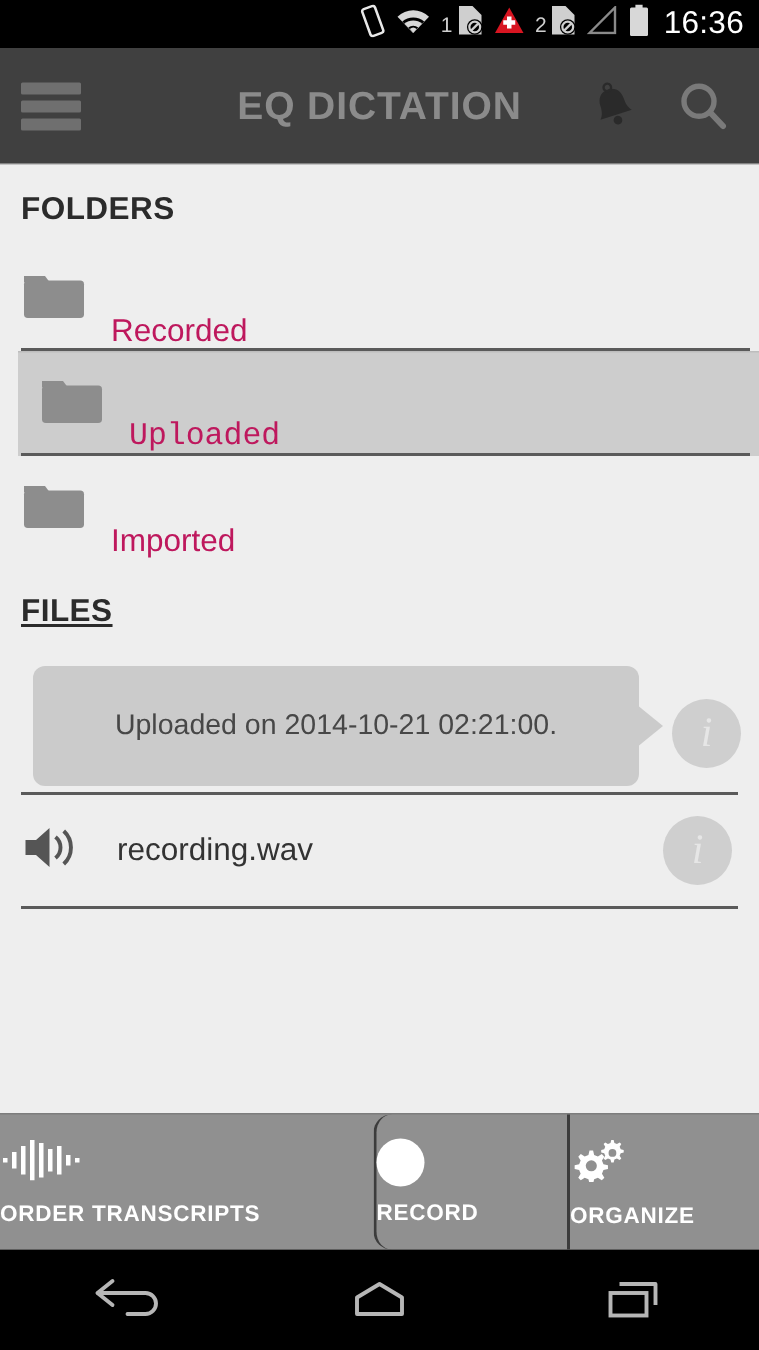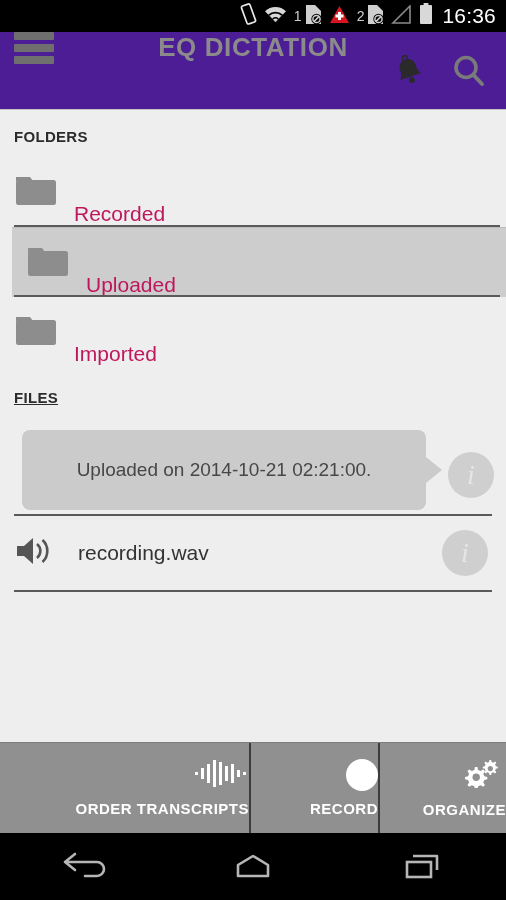--- a/index.html
+++ b/index.html
@@ -44,22 +44,23 @@
   .sim-num {
     color: #cfcfcf;
     font-size: 14px;
     margin-right: -4px;
   }
   .si { display: block; }
 
   
   .app-bar {
     height: 78px;
-    background: #4c1d95;
-    display: flex;
+    background: #404040;
+    display: flex;
+    align-items: center;
     position: relative;
     box-sizing: border-box;
     padding: 0 18px 0 14px;
     border-bottom: 1px solid #c4c4c4;
   }
   .hamburger {
     width: 40px;
     height: 32px;
     display: flex;
     flex-direction: column;
@@ -97,41 +98,42 @@
   }
 
   
   .content {
     background: #eeeeee;
     height: 632px;
     position: relative;
     overflow: hidden;
   }
   .section-label {
-    font-size: 15px;
+    font-size: 21px;
     font-weight: bold;
     color: #2b2b2b;
     padding: 18px 0 0 14px;
     letter-spacing: 0.3px;
   }
 
   .folder-list { margin-top: 12px; }
   .folder-row {
     height: 70px;
     display: flex;
     align-items: center;
     padding-left: 14px;
     box-sizing: border-box;
     cursor: pointer;
     position: relative;
   }
   .folder-row.selected {
     background: #cdcdcd;
     margin-left: 12px;
     border-top: 1px solid #bdbdbd;
+    font-family: Liberation Mono, monospace;
   }
   .folder-row .divider-line {
     position: absolute;
     left: 14px; right: 6px; bottom: 0;
     height: 2px;
     background: #5a5a5a;
   }
   .folder-row.selected .divider-line {
     left: 2px;
   }
@@ -223,29 +225,29 @@
   .bottom-bar {
     height: 90px;
     background: #909090;
     display: flex;
     border-top: 1px solid #7d7d7d;
   }
   .bb-btn {
     flex: 1 1 0;
     display: flex;
     flex-direction: column;
-    align-items: flex-end;
+    align-items: flex-start;
     justify-content: center;
     gap: 9px;
     cursor: pointer;
     position: relative;
   }
   .bb-btn + .bb-btn { border-left: 2px solid #3c3c3c; }
   .bb-btn.wide { flex: 0 0 249px; }
-  .bb-btn.mid  { flex: 0 0 127px; }
+  .bb-btn.mid  { flex: 0 0 127px; border-radius: 12px; }
   .bb-label {
     color: #ffffff;
     font-size: 15px;
     font-weight: bold;
     letter-spacing: 0.5px;
     white-space: nowrap;
   }
   .rec-dot {
     width: 32px; height: 32px;
     border-radius: 50%;

